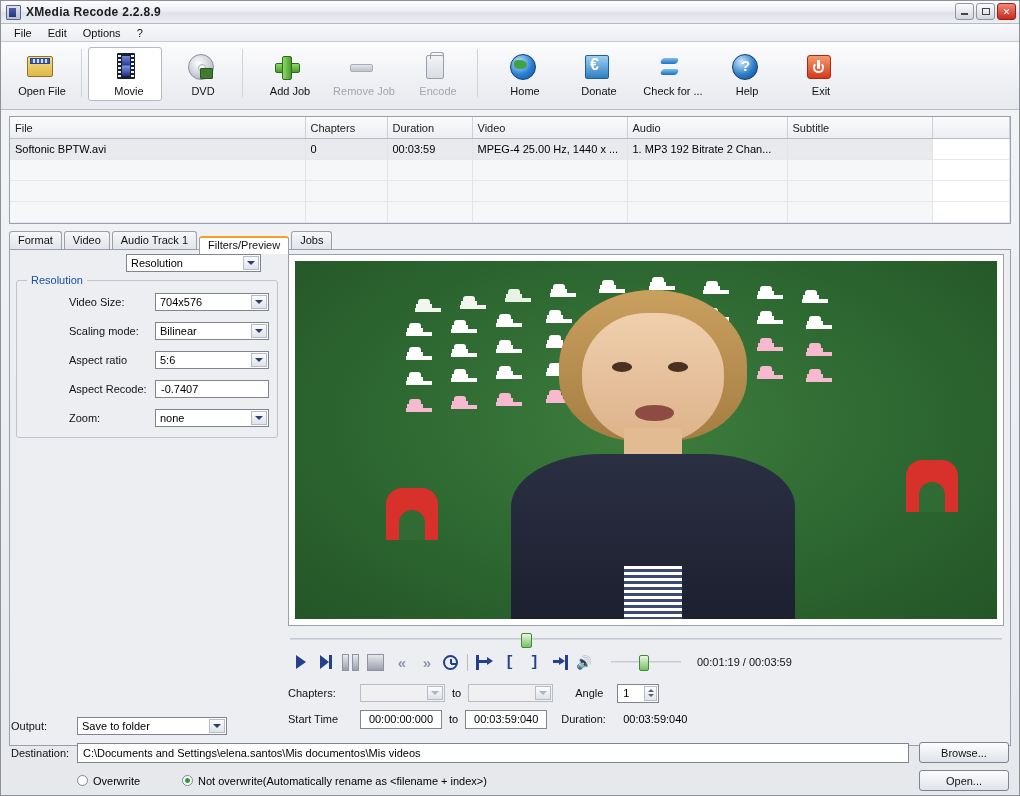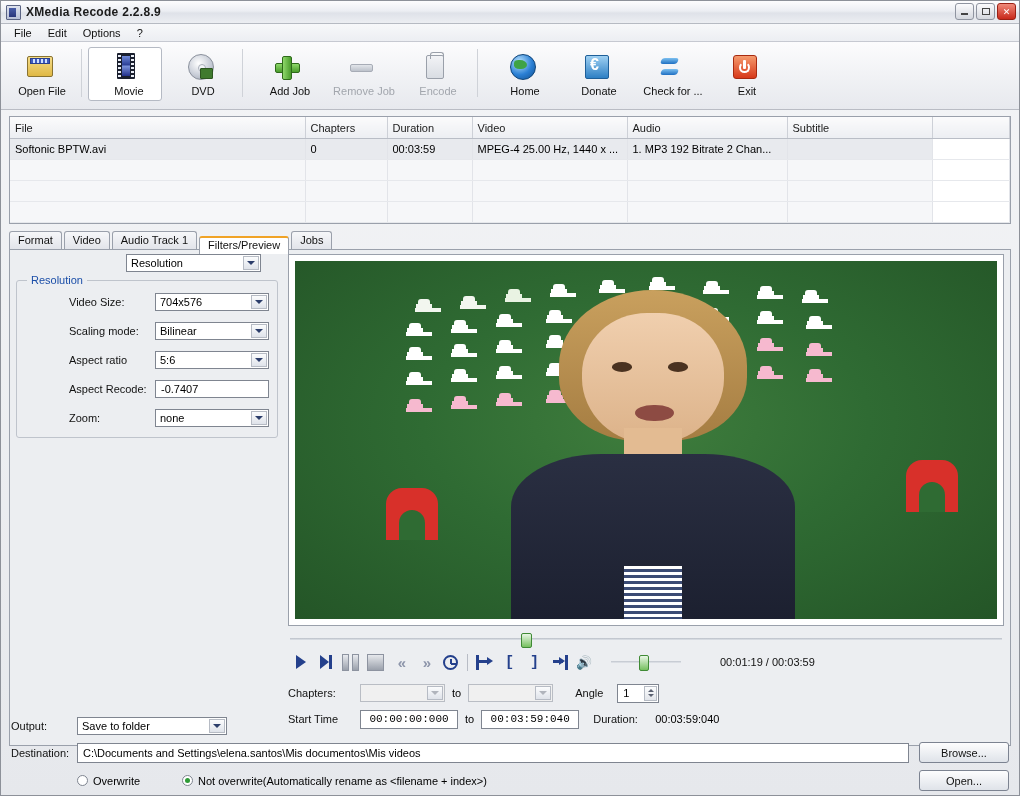--- a/index.html
+++ b/index.html
@@ -227,28 +227,28 @@
   .mark{position:relative;width:17px;height:15px;}
   .mark .vl{position:absolute;left:0;top:0;width:3px;height:15px;background:#24408c;}
   .mark .vr{position:absolute;right:0;top:0;width:3px;height:15px;background:#24408c;}
   .mark .ar{position:absolute;top:5px;left:3px;width:10px;height:3px;background:#24408c;}
   .mark .ah{position:absolute;top:2px;width:0;height:0;border-top:4px solid transparent;border-bottom:4px solid transparent;}
   .spk{position:relative;width:17px;height:14px;color:#24408c;font-size:13px;}
   .volwrap{position:relative;width:70px;height:14px;margin-left:14px;}
   .volline{position:absolute;left:0;right:0;top:6px;height:2px;background:linear-gradient(#bfc4cc,#e3e6eb);}
   .volthumb{position:absolute;left:28px;top:0;width:8px;height:14px;border-radius:2px;
      background:linear-gradient(#e9f7e6,#76c05f);border:1px solid #3f8a35;}
-  .timelbl{margin-left:39px;font-size:11px;color:#111;}
+  .timelbl{margin-left:16px;font-size:11px;color:#111;}
 
   .metarow{display:flex;align-items:center;height:24px;margin-top:6px;}
   .metarow .lb{font-size:11px;width:72px;color:#111;}
   .cmb-sm{width:85px;}
   .to{margin:0 7px;font-size:11px;}
-  .tb-time{width:98px;height:19px;border:1px solid #7f8590;background:#fff;font-size:11px;
-     display:flex;align-items:center;justify-content:center;box-sizing:border-box;font-family:Liberation Mono, monospace;}
+  .tb-time{width:82px;height:19px;border:1px solid #7f8590;background:#fff;font-size:11px;
+     display:flex;align-items:center;justify-content:center;box-sizing:border-box;}
   .spinner{width:42px;height:19px;border:1px solid #7f8590;background:#fff;position:relative;display:flex;align-items:center;
      padding-left:5px;box-sizing:border-box;font-size:11px;}
   .spinner .sp{position:absolute;right:1px;top:1px;width:13px;height:15px;background:linear-gradient(#fbfcfd,#e2e5ea);
      border:1px solid #b6bbc4;box-sizing:border-box;display:flex;flex-direction:column;align-items:center;justify-content:center;gap:2px;}
   .spinner .sp b{width:0;height:0;border-left:3px solid transparent;border-right:3px solid transparent;}
   .spinner .sp b.u{border-bottom:3px solid #5a6070;}
   .spinner .sp b.d{border-top:3px solid #5a6070;}
 
   
   .outsec{position:absolute;left:0;right:0;bottom:0;height:86px;padding:8px 10px 0 10px;box-sizing:border-box;}
@@ -356,20 +356,26 @@
       <div class="lbl">Donate</div>
     </div>
 
     <div class="tbtn">
       <div class="ic">
           <div class="ic-chk"></div>
         </div>
       <div class="lbl">Check for ...</div>
     </div>
 
+    <div class="tbtn">
+      <div class="ic">
+          <div class="ic-help"></div>
+        </div>
+      <div class="lbl">Help</div>
+    </div>
 
     <div class="tbtn">
       <div class="ic">
           <div class="ic-exit">
             <i></i>
           </div>
         </div>
       <div class="lbl">Exit</div>
     </div>
   </div>

